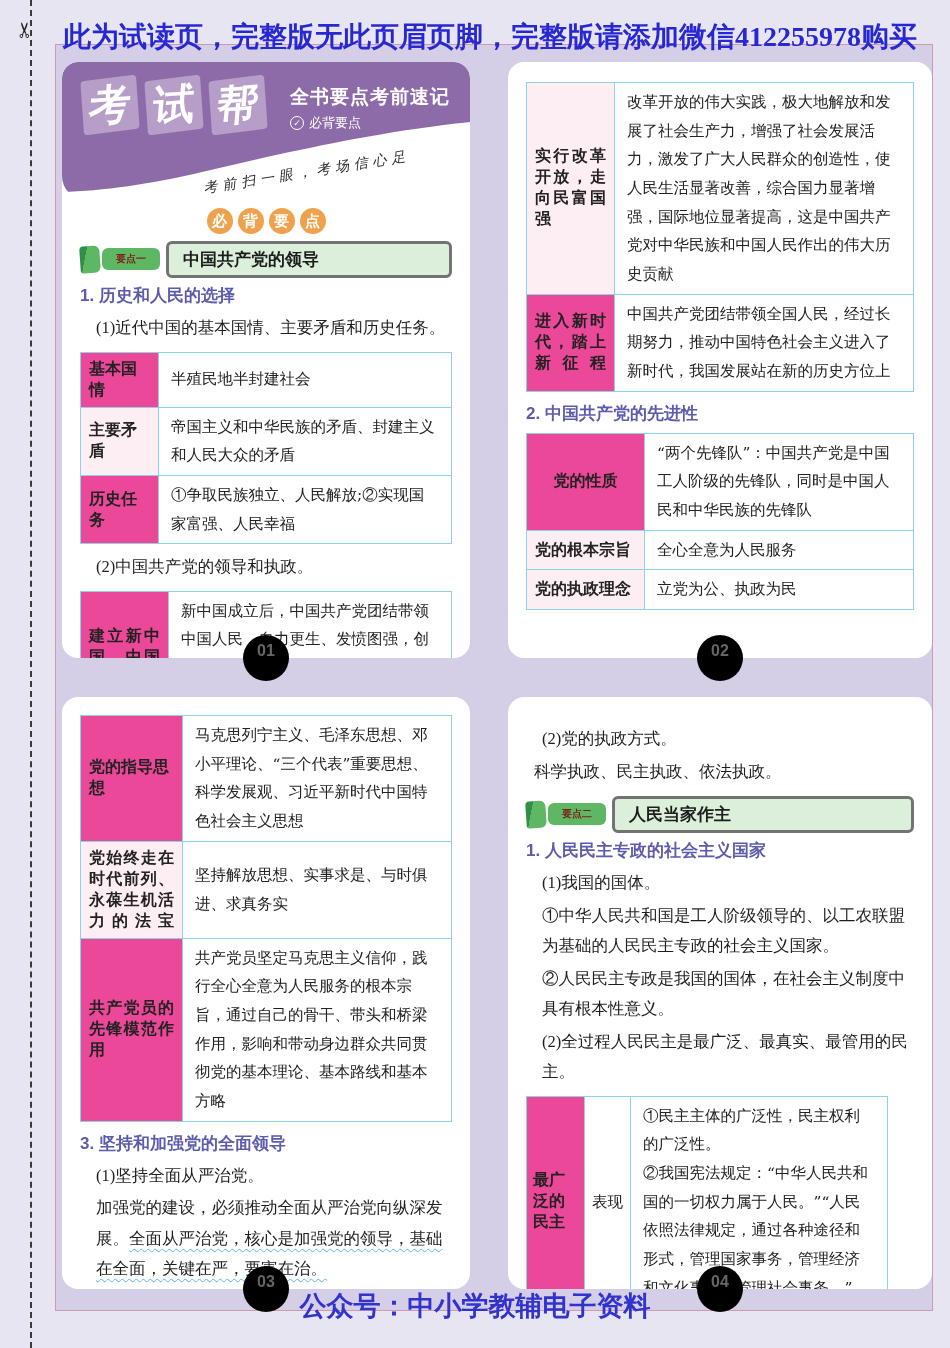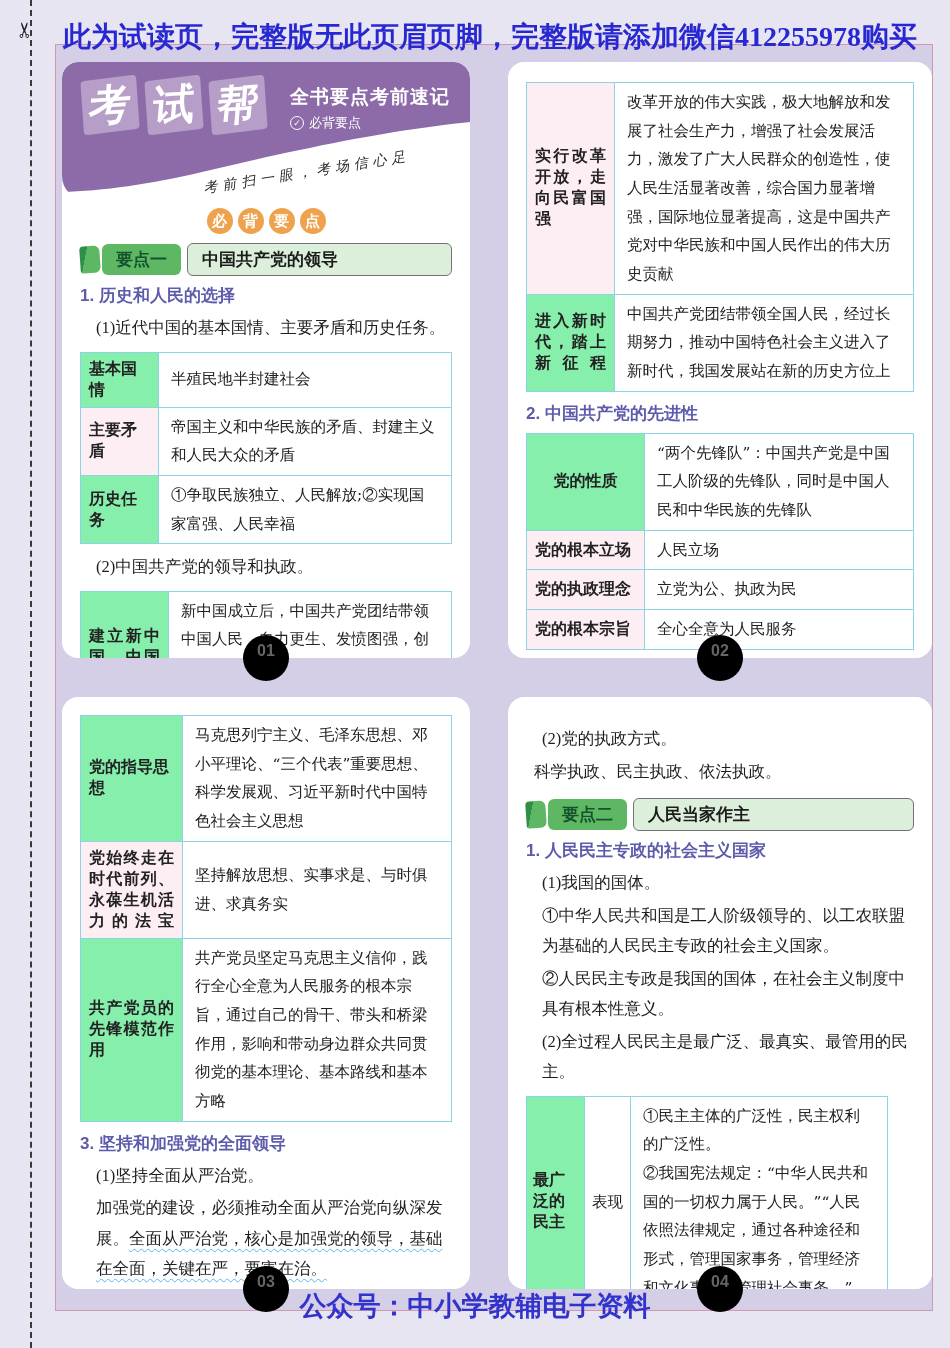--- a/index.html
+++ b/index.html
@@ -36,34 +36,34 @@
   .chk{display:inline-flex;width:14px;height:14px;border:1.5px solid #fff;border-radius:50%;align-items:center;justify-content:center;font-size:9px;box-sizing:border-box;}
   .swoosh{position:absolute;left:0;bottom:0;width:408px;height:78px;}
   .script-note{position:absolute;left:140px;top:96px;width:280px;transform:rotate(-9deg);font-family:"DejaVu Serif",serif;font-style:italic;font-size:14px;letter-spacing:5px;color:#2b2b2b;z-index:2;white-space:nowrap;}
 
   
   .mustrow{display:flex;justify-content:center;gap:5px;margin:8px 0 10px 0;}
   .must{width:26px;height:26px;border-radius:50%;background:#efa24d;color:#fff;font-weight:bold;font-size:15px;display:flex;align-items:center;justify-content:center;}
 
   .secrow{display:flex;align-items:center;margin:6px 0 8px 0;height:30px;}
   .book{width:20px;height:27px;background:linear-gradient(105deg,#2f8f46 0 30%,#5eb863 30% 100%);border-radius:4px 6px 6px 3px;margin-right:2px;transform:rotate(-4deg);}
-  .secbadge{background:#5eb863;color:#14532d;font-weight:bold;font-size:17px;padding:4px 14px;border-radius:6px;margin-right:6px;white-space:nowrap;}
-  .secbar{flex:1;background:#dcefdb;border:1px solid #737373;border-radius:6px;padding:4px 0 4px 14px;font-weight:bold;font-size:17px;color:#1c1c1c;}
+  .secbadge{background:#5eb863;color:#7f1d1d;font-weight:bold;font-size:10px;padding:4px 14px;border-radius:6px;margin-right:6px;white-space:nowrap;}
+  .secbar{flex:1;background:#dcefdb;border:3px solid #737373;border-radius:6px;padding:4px 0 4px 14px;font-weight:bold;font-size:17px;color:#1c1c1c;}
 
   .h1{color:#5d5bab;font-weight:bold;font-size:17px;margin:10px 0 6px 0;}
   .para{font-family:"Liberation Serif",serif;font-size:16.5px;line-height:1.85;color:#1e1e1e;margin:2px 0 2px 16px;}
   .para.noindent{margin-left:0;}
   .wavy{text-decoration:underline;text-decoration-style:wavy;text-decoration-color:#58b8e8;text-decoration-thickness:1px;text-underline-offset:4px;}
 
   table.tbl{border-collapse:collapse;width:100%;margin:8px 0;}
   .tbl td{border:1.5px solid #8ed2e6;vertical-align:middle;box-sizing:border-box;}
   .lb{font-family:"Liberation Sans",sans-serif;font-weight:bold;font-size:16px;color:#222;padding:6px 8px;}
   .lb.just{text-align:justify;text-align-last:justify;margin-top:42px;}
   .ct{font-family:"DejaVu Serif",serif;font-size:15.5px;line-height:1.85;color:#222;padding:5px 12px;}
-  .cyan{background:#86efac;}
+  .cyan{background:#ec4899;}
   .pink{background:#fdeef4;}
 
   #p1 .inner{padding:0 18px;}
 </style>
 </head>
 <body>
 
 <div id="root">
 
   <div class="fold-v"></div>
@@ -163,30 +163,26 @@
 
     <div class="h1">2. 中国共产党的先进性</div>
 
     <table class="tbl">
       <tbody>
           <tr>
         <td class="lb cyan" style="width:118px;text-align:center;">党的性质</td>
         <td class="ct">“两个先锋队”：中国共产党是中国工人阶级的先锋队，同时是中国人民和中华民族的先锋队</td>
       </tr>
       <tr>
-        <td class="lb pink">党的根本立场</td>
-        <td class="ct">人民立场</td>
+        <td class="lb pink">党的根本宗旨</td>
+        <td class="ct">全心全意为人民服务</td>
       </tr>
       <tr>
         <td class="lb pink">党的执政理念</td>
         <td class="ct">立党为公、执政为民</td>
-      </tr>
-      <tr>
-        <td class="lb pink">党的根本宗旨</td>
-        <td class="ct">全心全意为人民服务</td>
       </tr>
     </tbody>
       </table>
   </div>
   <div class="notch" style="left:697px;top:635px;">02</div>
 
   <div class="panel" id="p3">
     <table class="tbl" style="margin-top:18px;">
       <tbody>
           <tr>

